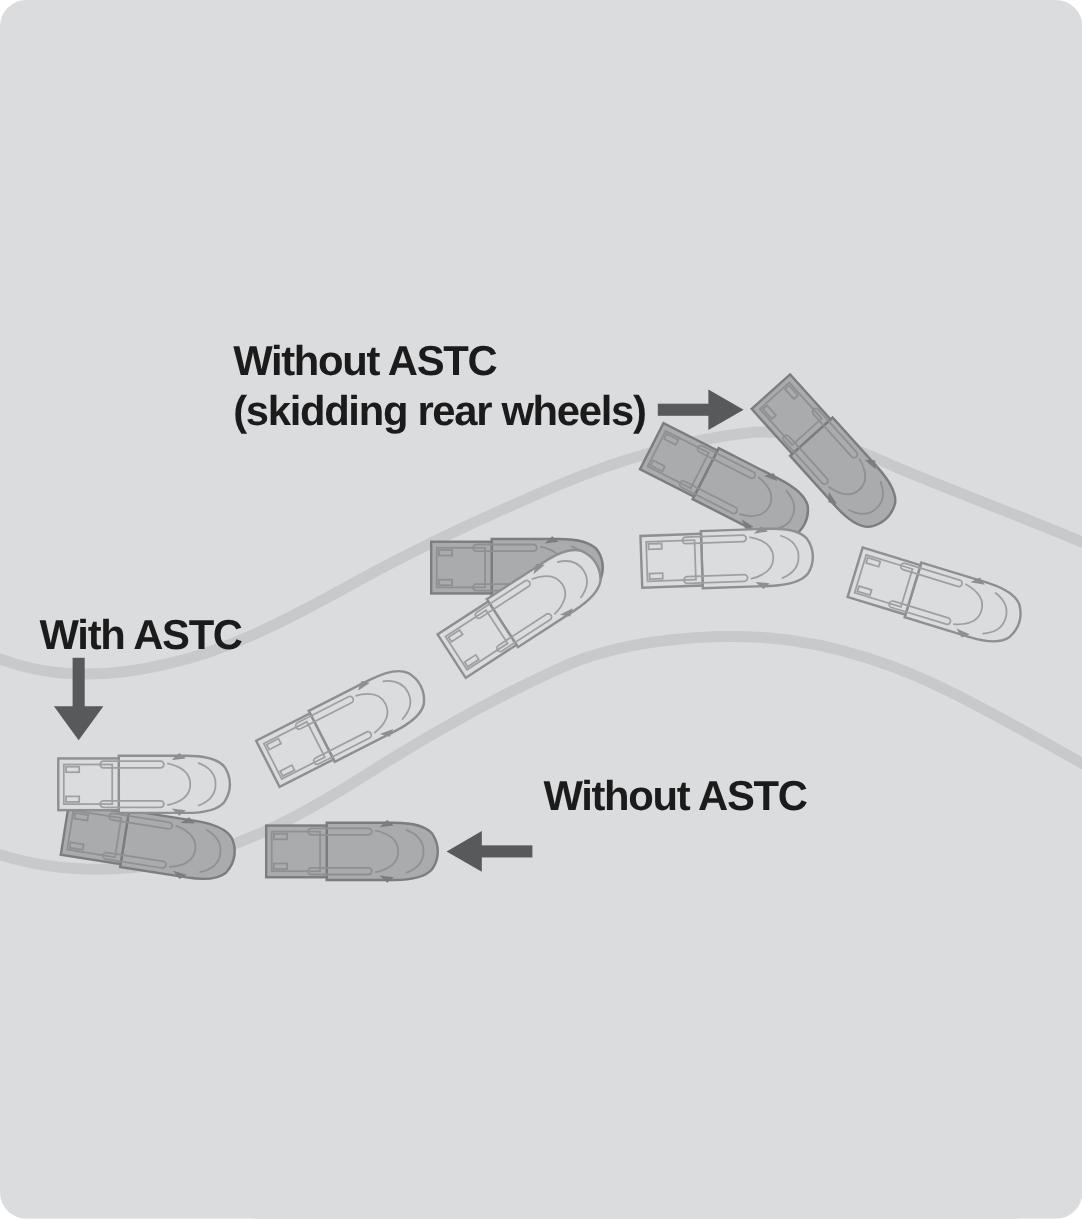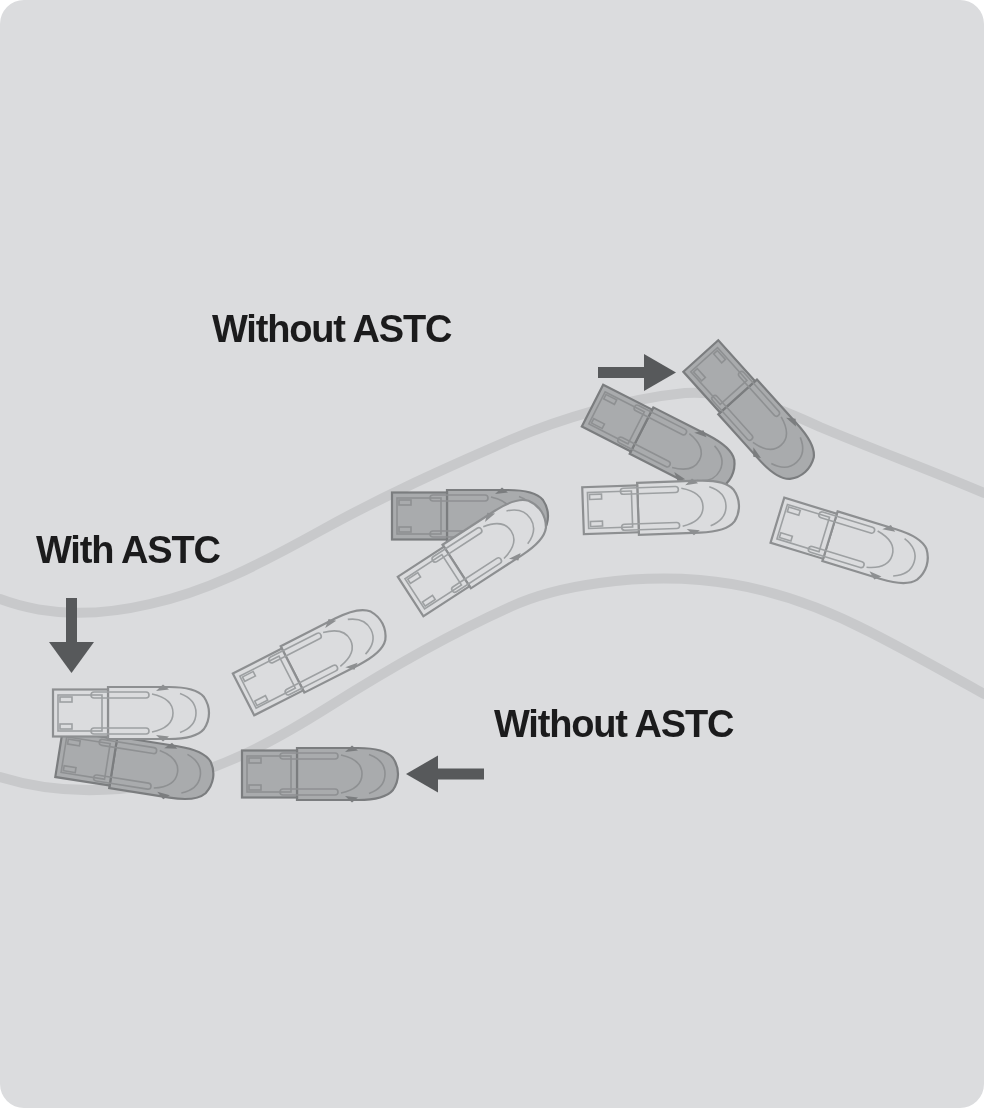--- a/index.html
+++ b/index.html
@@ -80,23 +80,24 @@
         <polygon points="49,642 94,642 71.5,673"></polygon>
       </g>
       <g fill="var(--arrow)">
         <polygon points="406,774 438,755.5 438,792.5"></polygon>
         <rect x="436" y="768.5" width="48" height="11"></rect>
       </g>
     </svg>
 
     <div class="label" style="left:212px;top:307px;">
       <div>Without ASTC</div>
+      <div>(skidding rear wheels)</div>
     </div>
 
-    <div class="label" style="left:36px;top:528px;">
+    <div class="label" style="left:36px;top:556px;">
       <div>With ASTC</div>
     </div>
 
     <div class="label" style="left:494px;top:702px;">
       <div>Without ASTC</div>
     </div>
 
   </div>
 </div>
 

